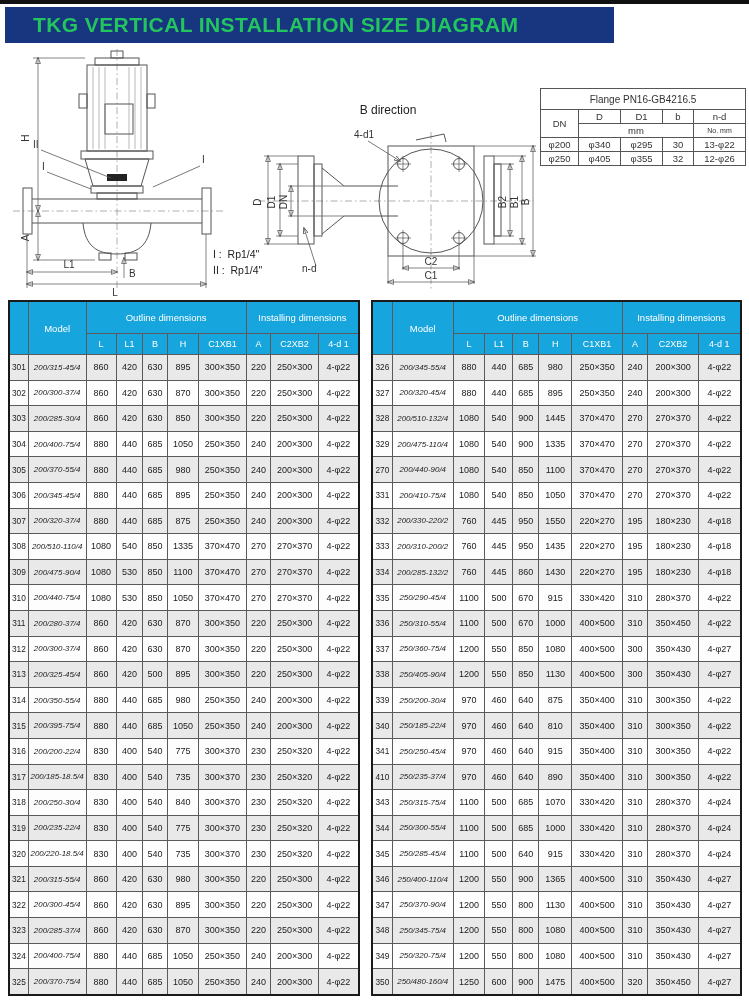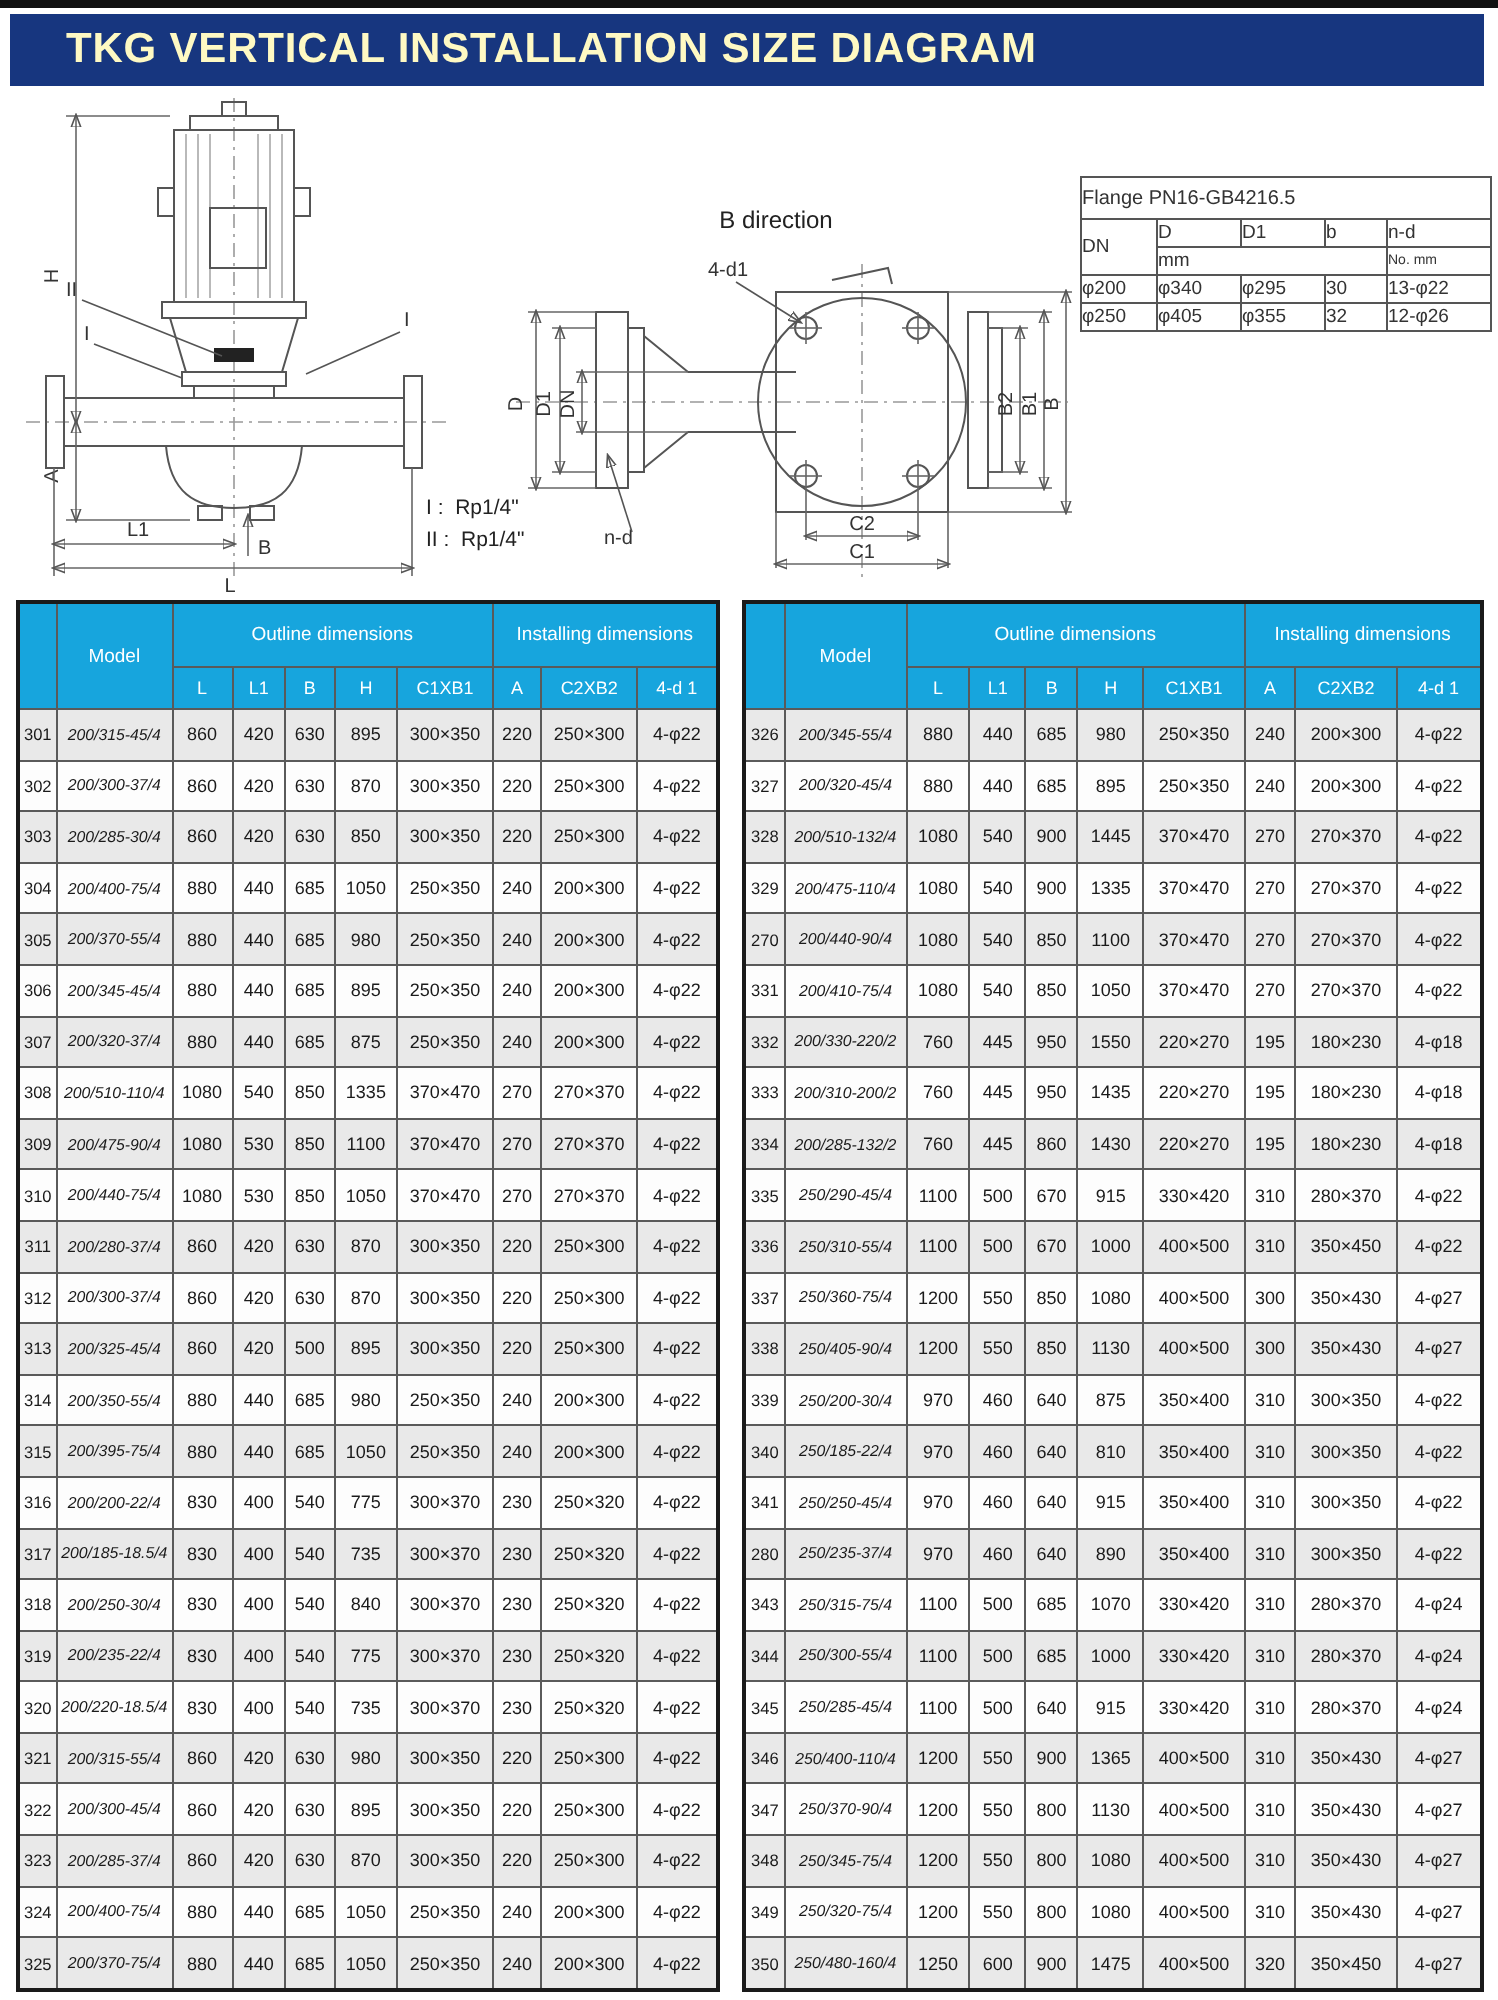--- a/index.html
+++ b/index.html
@@ -4,43 +4,43 @@
 <style>
   html,body{margin:0;padding:0;}
   body{
     width:749px;height:1000px;position:relative;background:#fff;
     font-family:"Liberation Sans", sans-serif; overflow:hidden;
   }
   
   .top-strip{position:absolute;left:0;top:0;width:749px;height:4px;background:#111;}
   
   .banner{
-    position:absolute;left:5px;top:7px;width:737px;height:36px;background:#17367f;
-    color:#fef9c3;font-size:21px;font-weight:bold;line-height:36px;
+    position:absolute;left:5px;top:7px;width:609px;height:36px;background:#17367f;
+    color:#22c55e;font-size:21px;font-weight:bold;line-height:36px;
     padding-left:28px;box-sizing:border-box;letter-spacing:.4px;
   }
   
   .tech line,.tech path,.tech rect,.tech circle,.tech polyline{stroke:#555;fill:none;stroke-width:1;}
   .tech text{fill:#333;font-size:10px;stroke:none;font-family:"Liberation Sans",sans-serif;}
   .tech .cl{stroke:#999;stroke-width:.8;stroke-dasharray:7 3 1.5 3;}
   .tech .fin{stroke:#8a8a8a;stroke-width:.6;}
   .tech .dim{stroke:#666;stroke-width:.8;}
   .tech .ldr{stroke:#555;stroke-width:.8;}
   .tech .solid{fill:#222;stroke:none;}
   .tech .ttl{font-size:12px;fill:#222;}
   .legend{
     position:absolute;left:213px;top:246px;font-size:10.5px;color:#222;line-height:16px;
     white-space:pre;
   }
   
   .flange{
     position:absolute;left:540px;top:88px;width:205px;border-collapse:collapse;
     font-size:9.5px;color:#333;background:#fff;table-layout:fixed;
   }
-  .flange th,.flange td{border:1px solid #555;padding:1px 0;font-weight:normal;white-space:nowrap;overflow:hidden;}
+  .flange th,.flange td{border:1px solid #555;text-align:center;padding:1px 0;font-weight:normal;white-space:nowrap;overflow:hidden;}
   .flange .ttl-row td{height:18px;font-size:10px;}
   .flange .small{font-size:7px;}
   
   .size-table{
     position:absolute;top:300px;border-collapse:collapse;table-layout:fixed;
     background:#fff;border:2px solid #1a1a1a;
   }
   #left-table{left:8px;width:352px;}
   #right-table{left:371px;width:371px;}
   .size-table th,.size-table td{border:1px solid #5a5a5a;text-align:center;padding:0;white-space:nowrap;overflow:hidden;}
@@ -798,21 +798,21 @@
         <td>970</td>
         <td>460</td>
         <td>640</td>
         <td>915</td>
         <td>350×400</td>
         <td>310</td>
         <td>300×350</td>
         <td>4-φ22</td>
       </tr>
       <tr>
-        <td>280</td>
+        <td>410</td>
         <td class="model">250/235-37/4</td>
         <td>970</td>
         <td>460</td>
         <td>640</td>
         <td>890</td>
         <td>350×400</td>
         <td>310</td>
         <td>300×350</td>
         <td>4-φ22</td>
       </tr>

